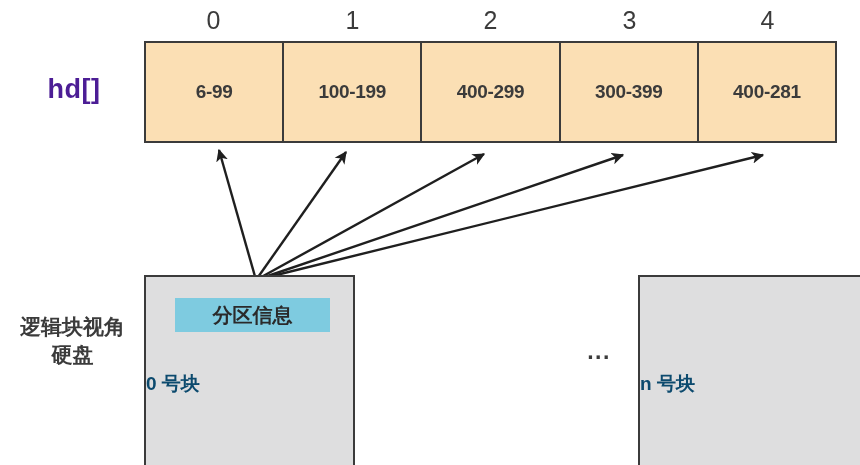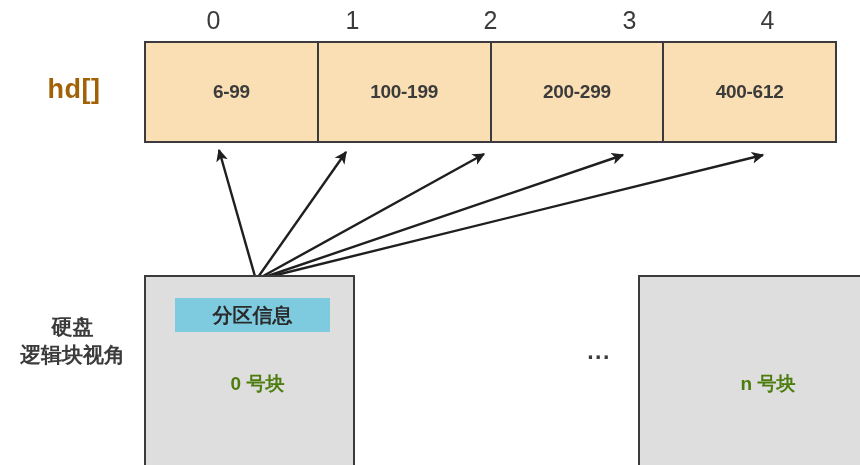--- a/index.html
+++ b/index.html
@@ -55,21 +55,21 @@
   .hd-cell:last-child { border-right: none; }
 
   #hd-label {
     position: absolute;
     left: 10px;
     top: 74px;
     width: 128px;
     text-align: center;
     font-size: 27px;
     font-weight: bold;
-    color: #a16207;
+    color: #4c1d95;
     letter-spacing: 0.5px;
   }
 
   
   #arrows {
     position: absolute;
     left: 0; top: 0;
     width: 860px; height: 465px;
     pointer-events: none;
   }
@@ -82,27 +82,26 @@
     background: #dededf;
     border: 2.5px solid #3b3b3b;
     margin-top: 19px;
   }
   #block-0 { left: 144px;  width: 211px; }
   #block-1 { left: 352.5px; width: 208px; }
   #block-n { left: 638px;  width: 244px; }
 
   .block-caption {
     position: absolute;
-    left: 8px;
+    left: 0;
     width: 100%;
     top: 94px;
-    text-align: center;
     font-size: 19px;
     font-weight: bold;
-    color: #4d7c0f;
+    color: #0c4a6e;
   }
 
   #partition-info {
     position: absolute;
     left: 29px;
     top: 21px;
     width: 155px;
     height: 34px;
     background: #7ecbe0;
     display: flex;
@@ -147,42 +146,43 @@
   <div class="idx-label" style="left:283px">1</div>
   <div class="idx-label" style="left:421px">2</div>
   <div class="idx-label" style="left:560px">3</div>
   <div class="idx-label" style="left:698px">4</div>
 
   <div id="hd-label">hd[]</div>
 
   <div id="hd-array">
     <div class="hd-cell">6-99</div>
     <div class="hd-cell">100-199</div>
-    <div class="hd-cell">200-299</div>
-    <div class="hd-cell">400-612</div>
+    <div class="hd-cell">400-299</div>
+    <div class="hd-cell">300-399</div>
+    <div class="hd-cell">400-281</div>
   </div>
 
   <svg id="arrows" viewBox="0 0 860 465">
     <defs>
       <marker id="ah" viewBox="0 0 10 10" refX="9" refY="5" markerWidth="5.2" markerHeight="5.2" orient="auto-start-reverse" markerUnits="strokeWidth">
         <path d="M 0 0.2 L 10 5 L 0 9.8 L 2.6 5 Z" fill="#1f1f1f"></path>
       </marker>
     </defs>
     <g stroke="#1f1f1f" stroke-width="2.4" fill="none" marker-end="url(#ah)">
       <line x1="256" y1="280" x2="219" y2="150"></line>
       <line x1="256" y1="280" x2="346" y2="152"></line>
       <line x1="256" y1="280" x2="484" y2="154"></line>
       <line x1="256" y1="280" x2="623" y2="155"></line>
       <line x1="256" y1="280" x2="763" y2="155"></line>
     </g>
   </svg>
 
   <div id="disk-label">
+    <div>逻辑块视角</div>
     <div>硬盘</div>
-    <div>逻辑块视角</div>
   </div>
 
   <div class="disk-block" id="block-0">
     <div id="partition-info">分区信息</div>
     <div class="block-caption">0 号块</div>
   </div>
 
 
   <div id="ellipsis">...</div>
 

